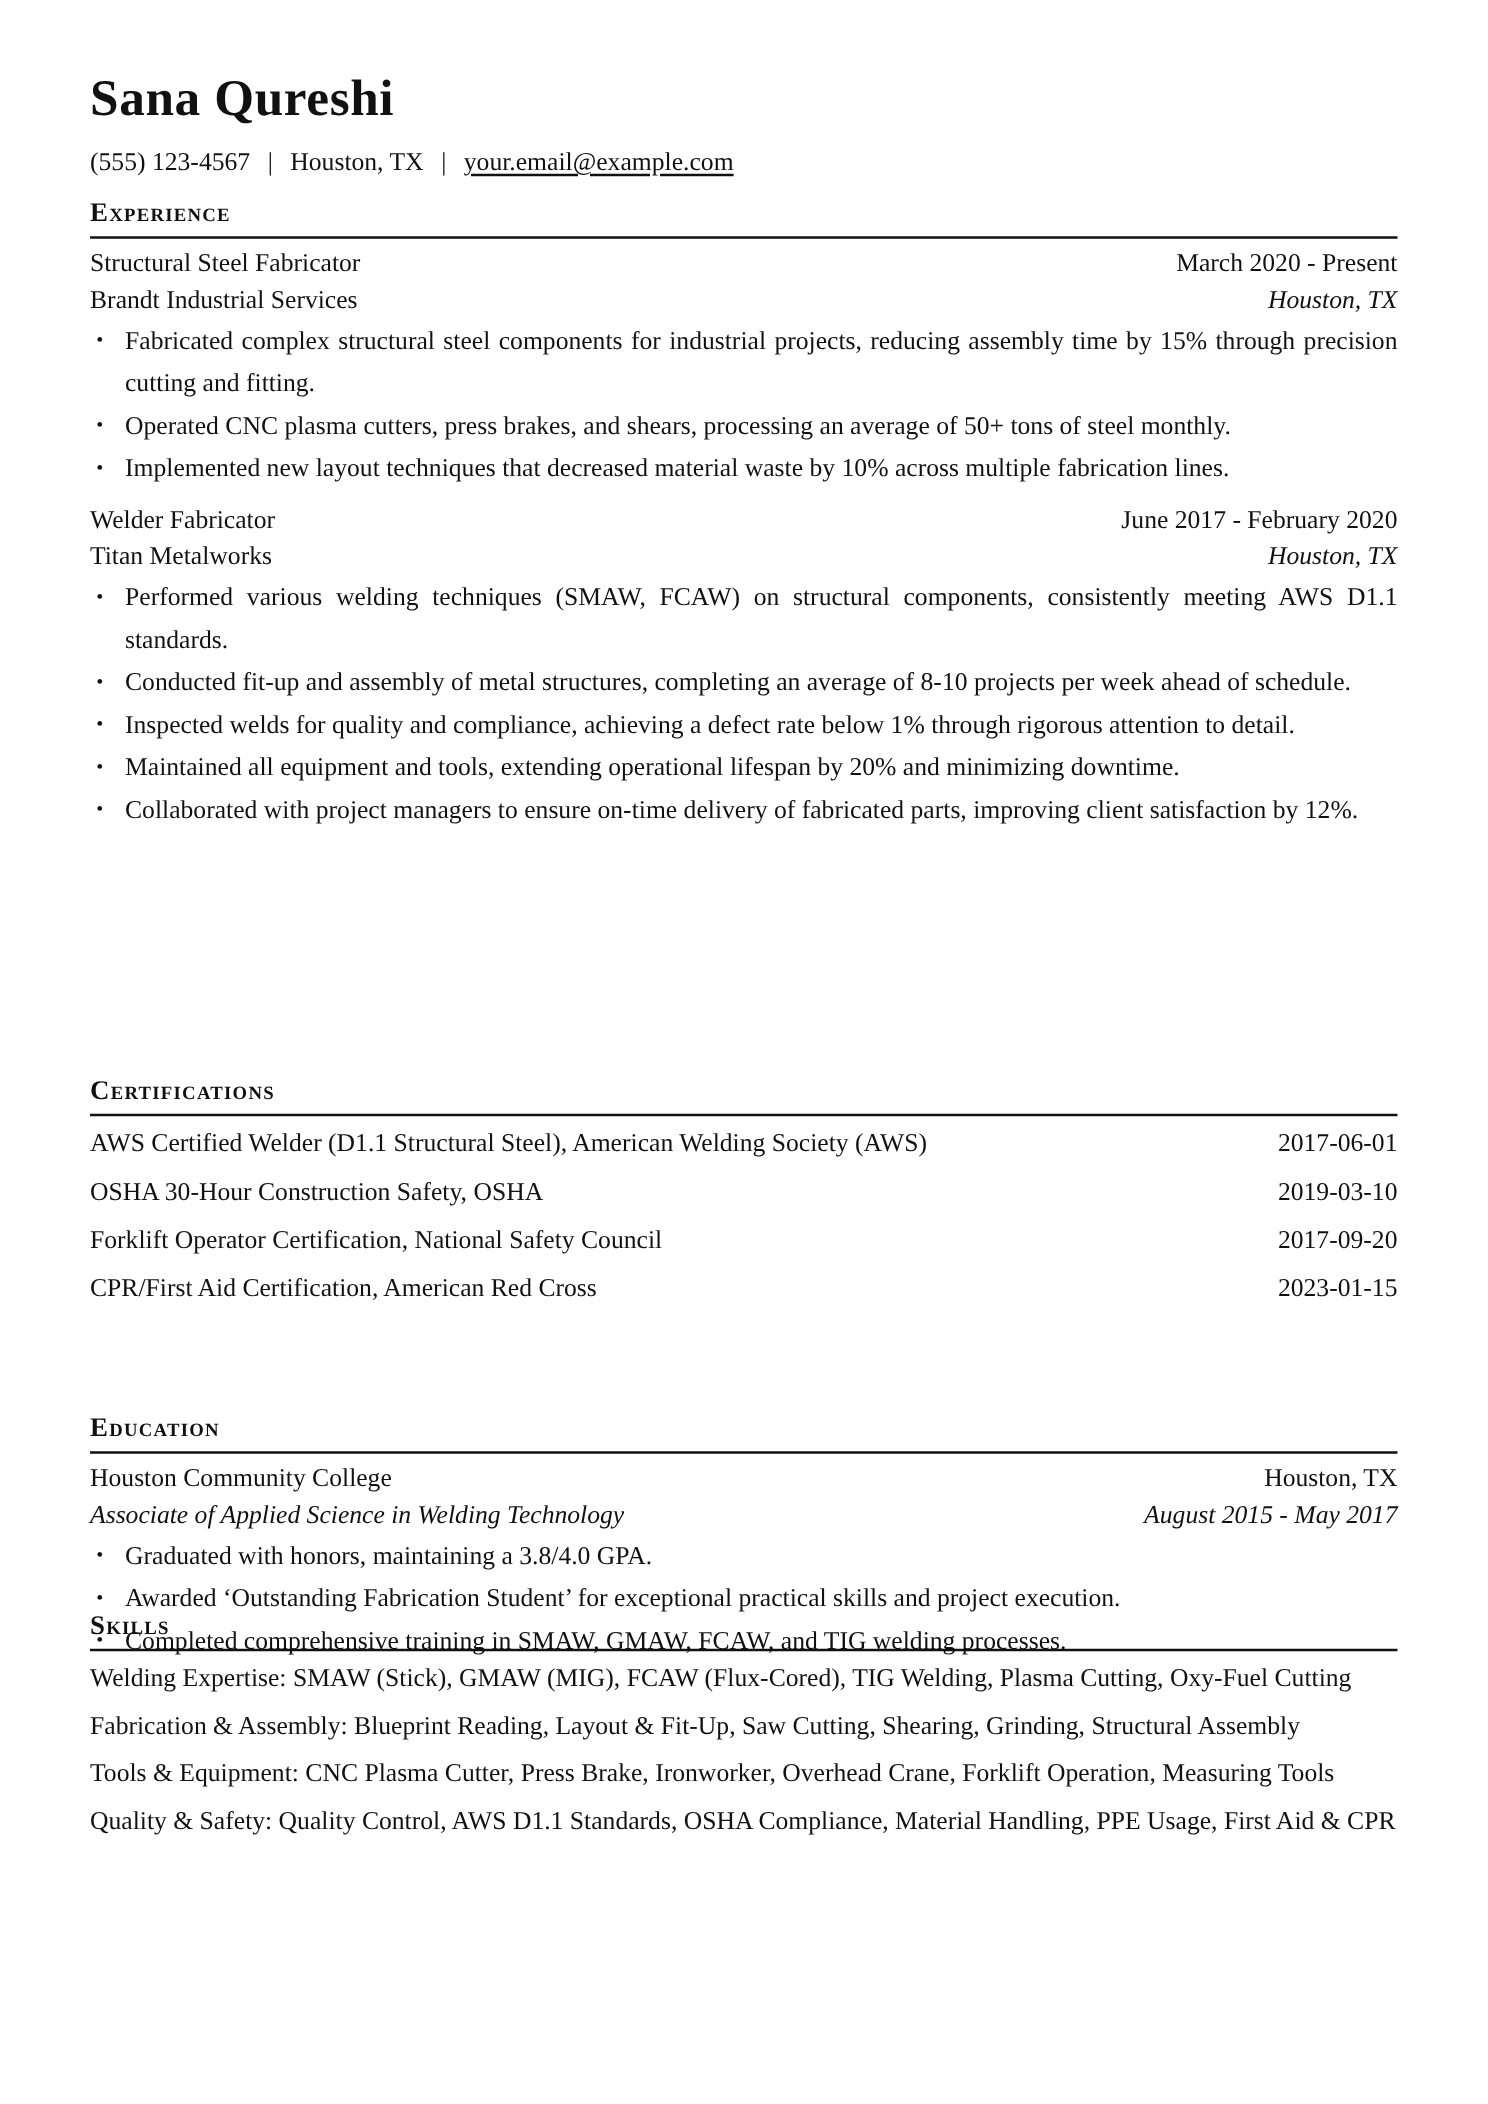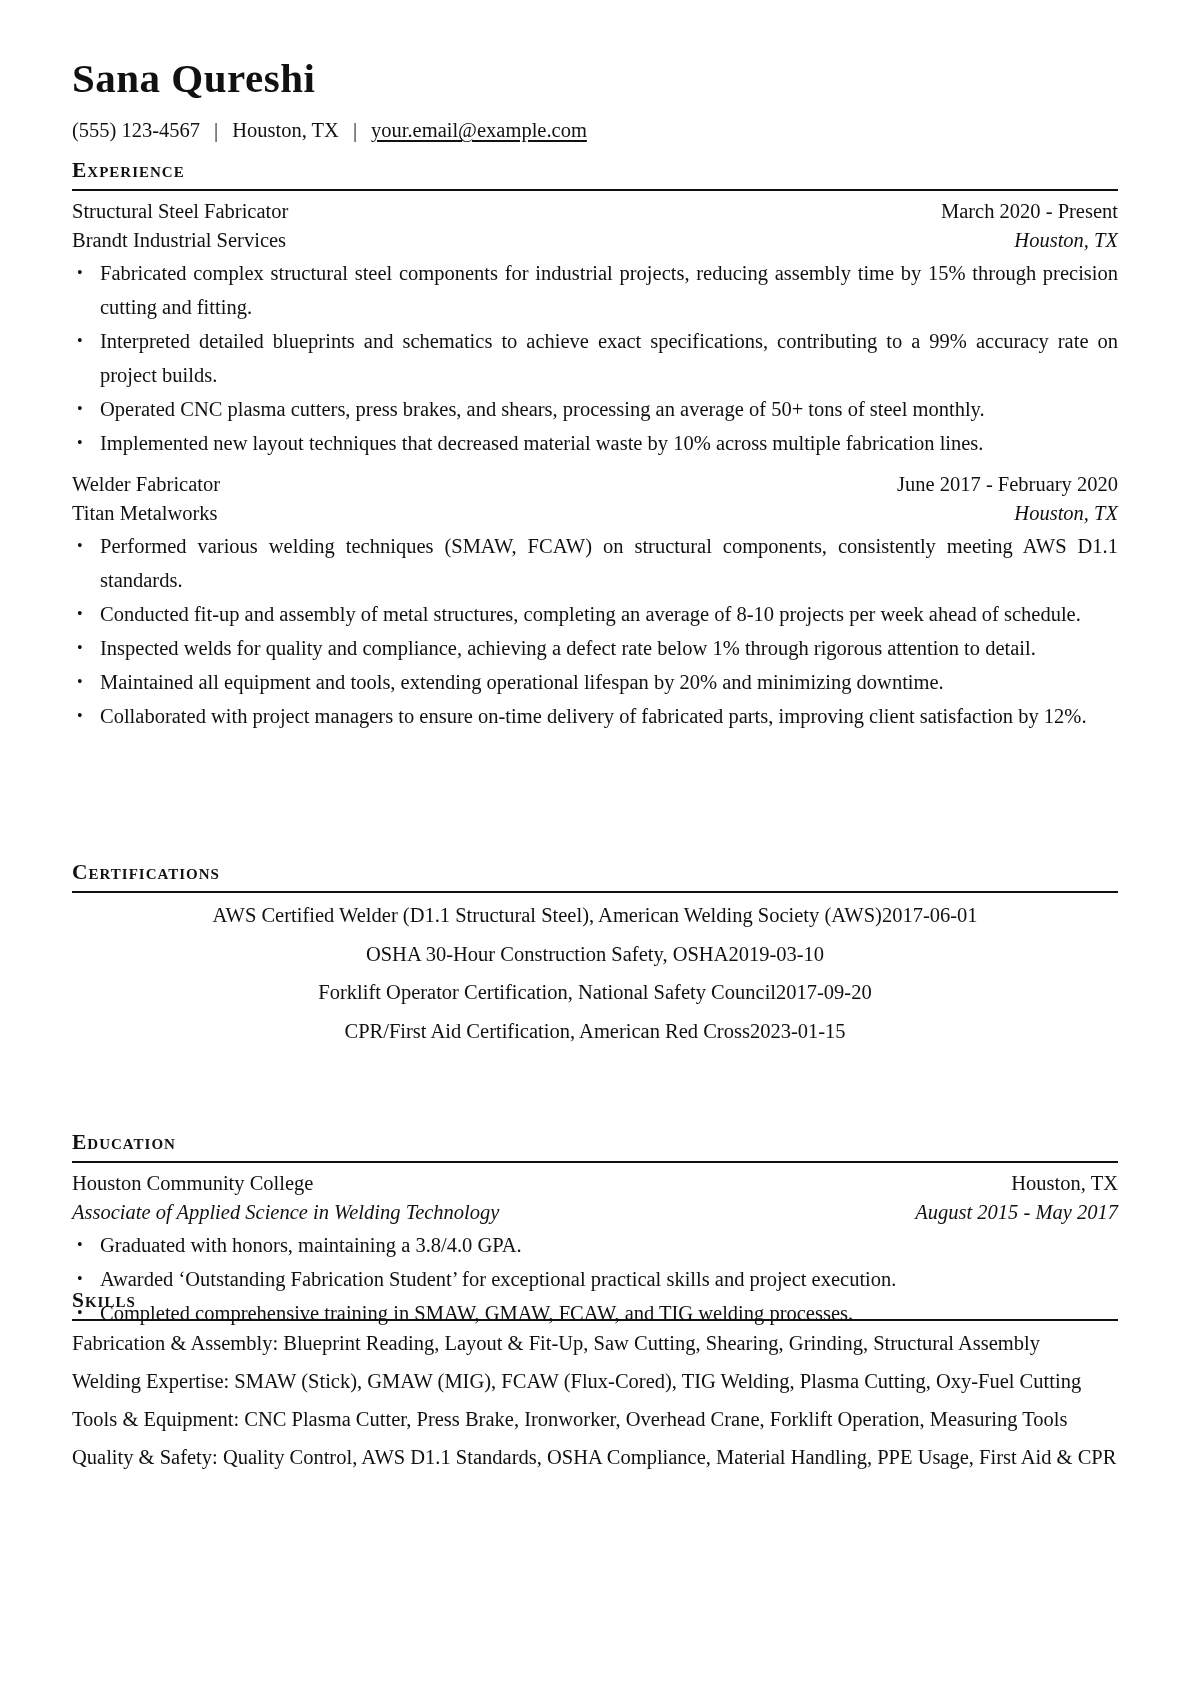--- a/index.html
+++ b/index.html
@@ -12,21 +12,21 @@
   .contact .email { text-decoration: underline; text-underline-offset: 3px; }
   .section { position: absolute; left: 0; width: 1046px; }
   .sec-head { font-size: 21.5px; font-weight: bold; font-variant: small-caps; letter-spacing: 1px; line-height: 1; height: 24px; }
   .sec-rule { border-top: 2px solid #111; margin-top: 5px; }
   .row { display: flex; justify-content: space-between; font-size: 20.5px; line-height: 29.4px; height: 29.4px; white-space: nowrap; }
   .b { font-weight: normal; }
   .i { font-style: italic; }
   ul.bul { list-style: none; margin: 0; padding: 0; }
   ul.bul li { position: relative; padding-left: 28px; font-size: 20.5px; line-height: 34px; margin-bottom: 0px; text-align: justify; }
   ul.bul li::before { content: "\2022"; position: absolute; left: 5px; top: 0; font-size: 16px; }
-  .cert-row { display: flex; justify-content: center; font-size: 20.5px; height: 38.6px; line-height: 29px; white-space: nowrap; }
+  .cert-row { display: flex; justify-content: space-between; font-size: 20.5px; height: 38.6px; line-height: 29px; white-space: nowrap; }
   .skill { font-size: 20.5px; line-height: 28px; text-align: justify; margin-bottom: 10px; }
 </style>
 </head>
 <body>
 
 <div class="page">
 
   <div class="name">Sana Qureshi</div>
 
   <div class="contact">
@@ -41,21 +41,20 @@
       <div class="row">
         <span class="b">Structural Steel Fabricator</span>
         <span>March 2020 - Present</span>
       </div>
       <div class="row">
         <span>Brandt Industrial Services</span>
         <span class="i">Houston, TX</span>
       </div>
       <ul class="bul">
         <li>Fabricated complex structural steel components for industrial projects, reducing assembly time by 15% through precision cutting and fitting.</li>
-        <li>Interpreted detailed blueprints and schematics to achieve exact specifications, contributing to a 99% accuracy rate on project builds.</li>
         <li>Operated CNC plasma cutters, press brakes, and shears, processing an average of 50+ tons of steel monthly.</li>
         <li>Implemented new layout techniques that decreased material waste by 10% across multiple fabrication lines.</li>
       </ul>
     </div>
 
     <div style="margin-top:10px;">
       <div class="row">
         <span class="b">Welder Fabricator</span>
         <span>June 2017 - February 2020</span>
       </div>
@@ -113,20 +112,20 @@
         <li>Awarded ‘Outstanding Fabrication Student’ for exceptional practical skills and project execution.</li>
         <li>Completed comprehensive training in SMAW, GMAW, FCAW, and TIG welding processes.</li>
       </ul>
     </div>
   </div>
 
   <div class="section" style="top:1290px;">
     <div class="sec-head">Skills</div>
     <div class="sec-rule"></div>
     <div style="margin-top:8px;">
+      <div class="skill"><span class="b">Welding Expertise:</span><span> SMAW (Stick), GMAW (MIG), FCAW (Flux-Cored), TIG Welding, Plasma Cutting, Oxy-Fuel Cutting</span></div>
       <div class="skill"><span class="b">Fabrication &amp; Assembly:</span><span> Blueprint Reading, Layout &amp; Fit-Up, Saw Cutting, Shearing, Grinding, Structural Assembly</span></div>
-      <div class="skill"><span class="b">Welding Expertise:</span><span> SMAW (Stick), GMAW (MIG), FCAW (Flux-Cored), TIG Welding, Plasma Cutting, Oxy-Fuel Cutting</span></div>
       <div class="skill"><span class="b">Tools &amp; Equipment:</span><span> CNC Plasma Cutter, Press Brake, Ironworker, Overhead Crane, Forklift Operation, Measuring Tools</span></div>
       <div class="skill"><span class="b">Quality &amp; Safety:</span><span> Quality Control, AWS D1.1 Standards, OSHA Compliance, Material Handling, PPE Usage, First Aid &amp; CPR</span></div>
     </div>
   </div>
 
 </div>
 
 </body></html>

